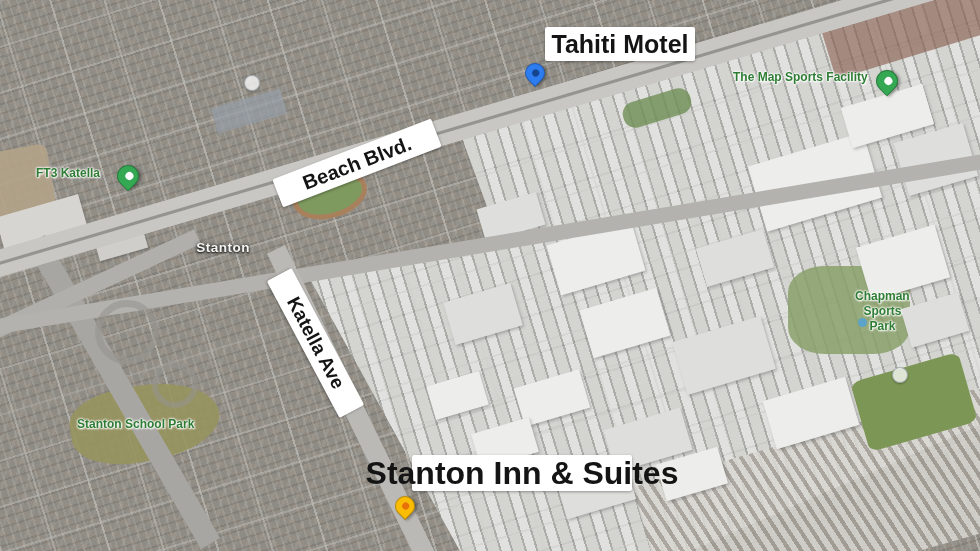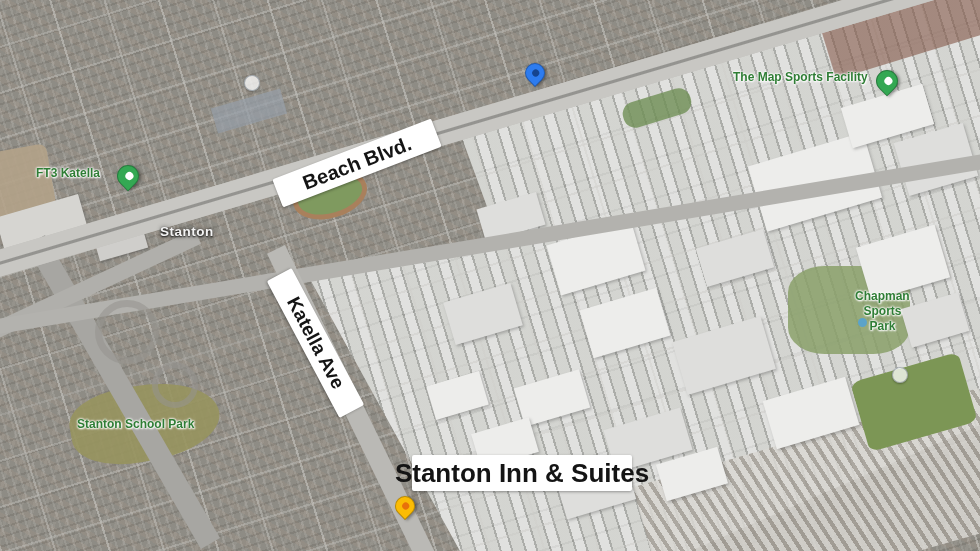--- a/index.html
+++ b/index.html
@@ -64,21 +64,21 @@
     text-shadow:0 1px 2px rgba(0,0,0,.9),0 0 4px rgba(0,0,0,.7);}
   .two-line{text-align:center;white-space:normal;line-height:15px;}
 
   .school-dot{width:16px;height:16px;border-radius:50%;background:rgba(255,255,255,.75);
     border:1px solid rgba(120,130,140,.6);box-shadow:0 1px 2px rgba(0,0,0,.3);}
 
   
   .callout{display:flex;align-items:center;justify-content:center;background:#fff;
     color:#141414;border-radius:2px;box-shadow:0 1px 3px rgba(0,0,0,.35);font-weight:bold;white-space:nowrap;}
   .c-tahiti{left:545px;top:27px;width:150px;height:34px;font-size:25px;}
-  .c-inn{left:412px;top:455px;width:220px;height:36px;font-size:26px;}
+  .c-inn{left:412px;top:455px;width:220px;height:36px;font-size:32px;}
   .c-beach{left:272px;top:148px;width:170px;height:30px;font-size:20px;transform:rotate(-21deg);}
   .c-katella{left:238px;top:329px;width:155px;height:28px;font-size:19px;transform:rotate(62deg);}
 
   
   .pin .head{position:absolute;left:0;top:0;width:20px;height:20px;border-radius:50% 50% 50% 0;
     transform:rotate(-45deg);border:1px solid rgba(0,0,0,.25);box-shadow:1px 2px 3px rgba(0,0,0,.35);}
   .pin .head::after{content:"";position:absolute;left:6px;top:6px;width:7px;height:7px;border-radius:50%;}
   .pin-lg .head{width:22px;height:22px;}
   .pin-lg .head::after{left:7px;top:7px;width:8px;height:8px;}
   .pin-blue .head{background:#2d7cf0;} .pin-blue .head::after{background:#15448f;}
@@ -133,21 +133,21 @@
   <div class="road rd-arterial"></div>
   <div class="road rd-katella"></div>
   <div class="road rd-beach"></div>
   <div class="ring1"></div>
   <div class="ring2"></div>
 
   <div class="school-dot" style="left:244px;top:75px"></div>
 
   <div class="poi poi-green" style="left:36px;top:166px">FT3 Katella</div>
 
-  <div class="poi poi-city" style="left:160px;top:224px;width:90px;text-align:left">Stanton</div>
+  <div class="poi poi-city" style="left:160px;top:240px;width:90px;text-align:right">Stanton</div>
 
   <div class="poi poi-green" style="left:733px;top:70px">The Map Sports Facility</div>
 
   <div class="poi poi-green two-line" style="left:800px;top:289px;width:110px">
     <span>Chapman</span>
       <br>
     <span>Sports Park</span>
   </div>
 
   <div class="school-dot" style="left:892px;top:367px"></div>
@@ -160,17 +160,18 @@
   <div class="pin pin-yellow" style="left:395px;top:496px">
     <div class="head"></div>
   </div>
   <div class="pin pin-green pin-lg" style="left:117px;top:165px">
     <div class="head"></div>
   </div>
   <div class="pin pin-green pin-lg" style="left:876px;top:70px">
     <div class="head"></div>
   </div>
 
+  <div class="callout c-tahiti">Tahiti Motel</div>
   <div class="callout c-beach">Beach Blvd.</div>
   <div class="callout c-katella">Katella Ave</div>
   <div class="callout c-inn">Stanton Inn &amp; Suites</div>
 
 </div>
 
 </body></html>

